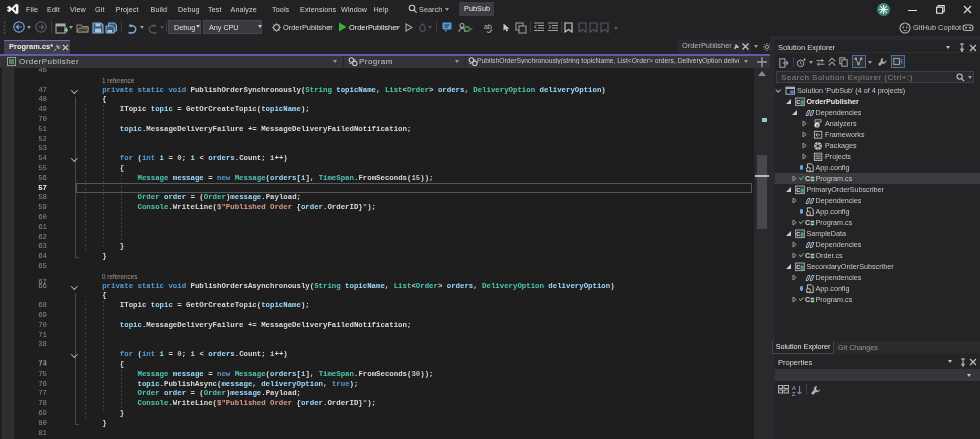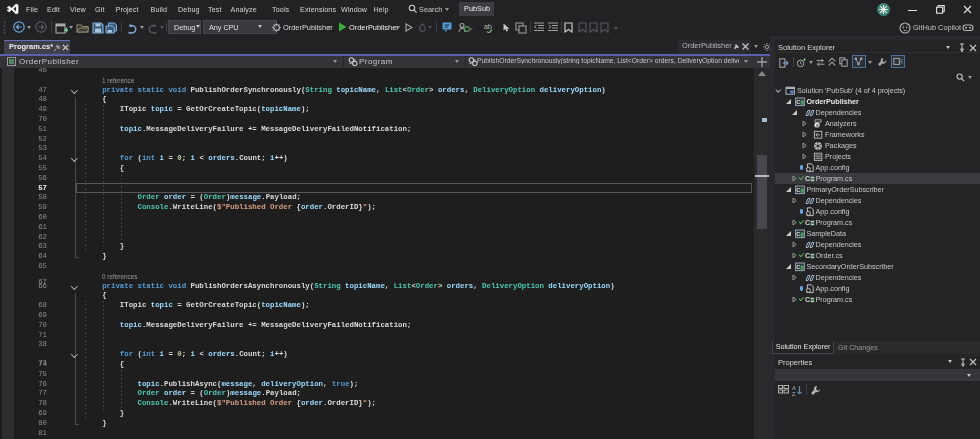--- a/index.html
+++ b/index.html
@@ -161,21 +161,21 @@
     </svg>
     <div class="caret" style="left:140px;top:25.5px"></div>
     <svg class="svgi" style="left:147px;top:21.5px" width="12" height="12" viewBox="0 0 12 12">
       <path d="M9.5 10.5c-5 1.5-8-1-7-4.5C3.3 3.4 6.5 2.7 8.5 4.5" fill="none" stroke="#515357" stroke-width="1.4"></path>
       <path d="M8.5 1.5v3.4H5.1Z" fill="#515357"></path>
     </svg>
     <div class="caretd" style="left:160px;top:25.5px"></div>
     <div class="tsep" style="left:166px"></div>
     <div class="dd" style="left:168px;width:33px">Debug</div>
     <div class="caret" style="left:195.5px;top:25px;border-top-color:#c9c9c9"></div>
-    <div class="dd" style="left:203px;width:74px">Any CPU</div>
+    <div class="dd" style="left:203px;width:59px">Any CPU</div>
     <div class="caret" style="left:258px;top:25px;border-top-color:#c9c9c9"></div>
     <svg class="svgi" style="left:271.5px;top:22.5px" width="9" height="9" viewBox="0 0 9 9">
       <circle cx="4.5" cy="4.5" r="2.9" fill="none" stroke="#b0b0b0" stroke-width="1.3"></circle>
       <path d="M4.5 0.2v1.6M4.5 7.2v1.6M0.2 4.5h1.6M7.2 4.5h1.6M1.6 1.6l1 1M6.4 6.4l1 1M7.4 1.6l-1 1M2.6 6.4l-1 1" stroke="#b0b0b0" stroke-width="1"></path>
     </svg>
     <span class="tbtxt" style="left:283px">OrderPublisher</span>
     <div class="caret" style="left:327px;top:26px"></div>
     <svg class="svgi" style="left:338px;top:22px" width="9" height="10" viewBox="0 0 9 10">
       <path d="M1 0.5v9L8.5 5Z" fill="#3fae3f"></path>
     </svg>
@@ -336,31 +336,33 @@
       <div class="chev" style="top:216.3px"></div>
       <div class="chev" style="top:284.9px"></div>
  <div id="curline"></div>
  <div class="lens" style="top:8.3px">1 reference</div>
       <div class="cl" style="top:18.1px">    <i class="k">private</i> <i class="k">static</i> <i class="k">void</i> PublishOrderSynchronously(<i class="t">String</i> <i class="v">topicName</i>, <i class="t">List</i>&lt;<i class="t">Order</i>&gt; <i class="v">orders</i>, <i class="t">DeliveryOption</i> <i class="v">deliveryOption</i>)</div>
       <div class="cl" style="top:27.9px">    {</div>
       <div class="cl" style="top:37.7px">        <i class="p">ITopic</i> <i class="v">topic</i> = GetOrCreateTopic(<i class="v">topicName</i>);</div>
       <div class="cl" style="top:57.3px">        <i class="v">topic</i>.MessageDeliveryFailure += MessageDeliveryFailedNotification;</div>
       <div class="cl" style="top:86.7px">        <i class="k">for</i> (<i class="k">int</i> <i class="v">i</i> = <i class="n">0</i>; <i class="v">i</i> &lt; <i class="v">orders</i>.Count; <i class="v">i</i>++)</div>
       <div class="cl" style="top:96.5px">        {</div>
+      <div class="cl" style="top:106.3px">            <i class="t">Message</i> <i class="v">message</i> = <i class="k">new</i> <i class="t">Message</i>(<i class="v">orders</i>[<i class="v">i</i>], <i class="t">TimeSpan</i>.FromSeconds(<i class="n">15</i>));</div>
       <div class="cl" style="top:125.9px">            <i class="t">Order</i> <i class="v">order</i> = (<i class="t">Order</i>)<i class="v">message</i>.Payload;</div>
       <div class="cl" style="top:135.7px">            <i class="t">Console</i>.WriteLine(<i class="s">$"Published Order </i>{<i class="v">order</i>.OrderID}<i class="s">"</i>);</div>
       <div class="cl" style="top:174.9px">        }</div>
       <div class="cl" style="top:184.7px">    }</div>
       <div class="lens" style="top:204.3px">0 references</div>
       <div class="cl" style="top:214.1px">    <i class="k">private</i> <i class="k">static</i> <i class="k">void</i> PublishOrdersAsynchronously(<i class="t">String</i> <i class="v">topicName</i>, <i class="t">List</i>&lt;<i class="t">Order</i>&gt; <i class="v">orders</i>, <i class="t">DeliveryOption</i> <i class="v">deliveryOption</i>)</div>
       <div class="cl" style="top:223.9px">    {</div>
       <div class="cl" style="top:233.7px">        <i class="p">ITopic</i> <i class="v">topic</i> = GetOrCreateTopic(<i class="v">topicName</i>);</div>
       <div class="cl" style="top:253.3px">        <i class="v">topic</i>.MessageDeliveryFailure += MessageDeliveryFailedNotification;</div>
       <div class="cl" style="top:282.7px">        <i class="k">for</i> (<i class="k">int</i> <i class="v">i</i> = <i class="n">0</i>; <i class="v">i</i> &lt; <i class="v">orders</i>.Count; <i class="v">i</i>++)</div>
       <div class="cl" style="top:292.5px">        {</div>
+      <div class="cl" style="top:302.3px">            <i class="t">Message</i> <i class="v">message</i> = <i class="k">new</i> <i class="t">Message</i>(<i class="v">orders</i>[<i class="v">i</i>], <i class="t">TimeSpan</i>.FromSeconds(<i class="n">30</i>));</div>
       <div class="cl" style="top:312.1px">            <i class="v">topic</i>.PublishAsync(<i class="v">message</i>, <i class="v">deliveryOption</i>, <i class="k">true</i>);</div>
       <div class="cl" style="top:321.9px">            <i class="t">Order</i> <i class="v">order</i> = (<i class="t">Order</i>)<i class="v">message</i>.Payload;</div>
       <div class="cl" style="top:331.7px">            <i class="t">Console</i>.WriteLine(<i class="s">$"Published Order </i>{<i class="v">order</i>.OrderID}<i class="s">"</i>);</div>
       <div class="cl" style="top:341.5px">        }</div>
       <div class="cl" style="top:351.3px">    }</div>
 </div>
 <div id="vsb">
       <div class="up"></div>
       <div class="mark"></div>
       <div class="thumb"></div>
@@ -407,20 +409,21 @@
     </svg>
     <div class="caret" style="left:867.5px;top:60.5px"></div>
     <svg class="svgi" style="left:877px;top:57px" width="10" height="10" viewBox="0 0 10 10">
       <path d="M6.4 1a2.7 2.7 0 0 0-2.7 3.6L1 7.3l1.8 1.8 2.7-2.7A2.7 2.7 0 0 0 9.1 3L7.3 5.5 5.5 3.7Z" fill="#a8a8a8"></path>
     </svg>
     <div class="abs" style="left:890.5px;top:55px;width:14px;height:13px;border:1px solid #4f6e99;background:#2d3138"></div>
     <svg class="svgi" style="left:892.5px;top:57px" width="10" height="9" viewBox="0 0 10 9">
       <rect x="0.8" y="1.4" width="5.6" height="6" fill="none" stroke="#a8a8a8" stroke-width="1"></rect>
       <path d="M7.6 2.8h2M7.6 4.4h2M7.6 6h2" stroke="#6a8bb0" stroke-width=".9"></path>
     </svg>
+    <div id="sesearch">Search Solution Explorer (Ctrl+;)</div>
     <svg class="svgi" style="left:956px;top:72.5px" width="9" height="9" viewBox="0 0 9 9">
       <circle cx="3.6" cy="3.6" r="2.6" fill="none" stroke="#c0c0c0" stroke-width="1.1"></circle>
       <path d="m5.5 5.5 2.6 2.6" stroke="#c0c0c0" stroke-width="1.1"></path>
     </svg>
     <div class="caret" style="left:967.5px;top:75.5px"></div>
 <div class="exs" style="left:776px;top:87.6px"></div>
     <svg class="svgi" style="left:785px;top:86.2px" width="10" height="10" viewBox="0 0 10 10">
       <rect x="1" y="1.2" width="8.6" height="7" fill="none" stroke="#aab4c4" stroke-width="1"></rect>
       <rect x="1" y="1.2" width="8.6" height="1.8" fill="#aab4c4"></rect>
       <rect x="5.2" y="4.4" width="3.6" height="3" fill="#5a7ab8"></rect>

